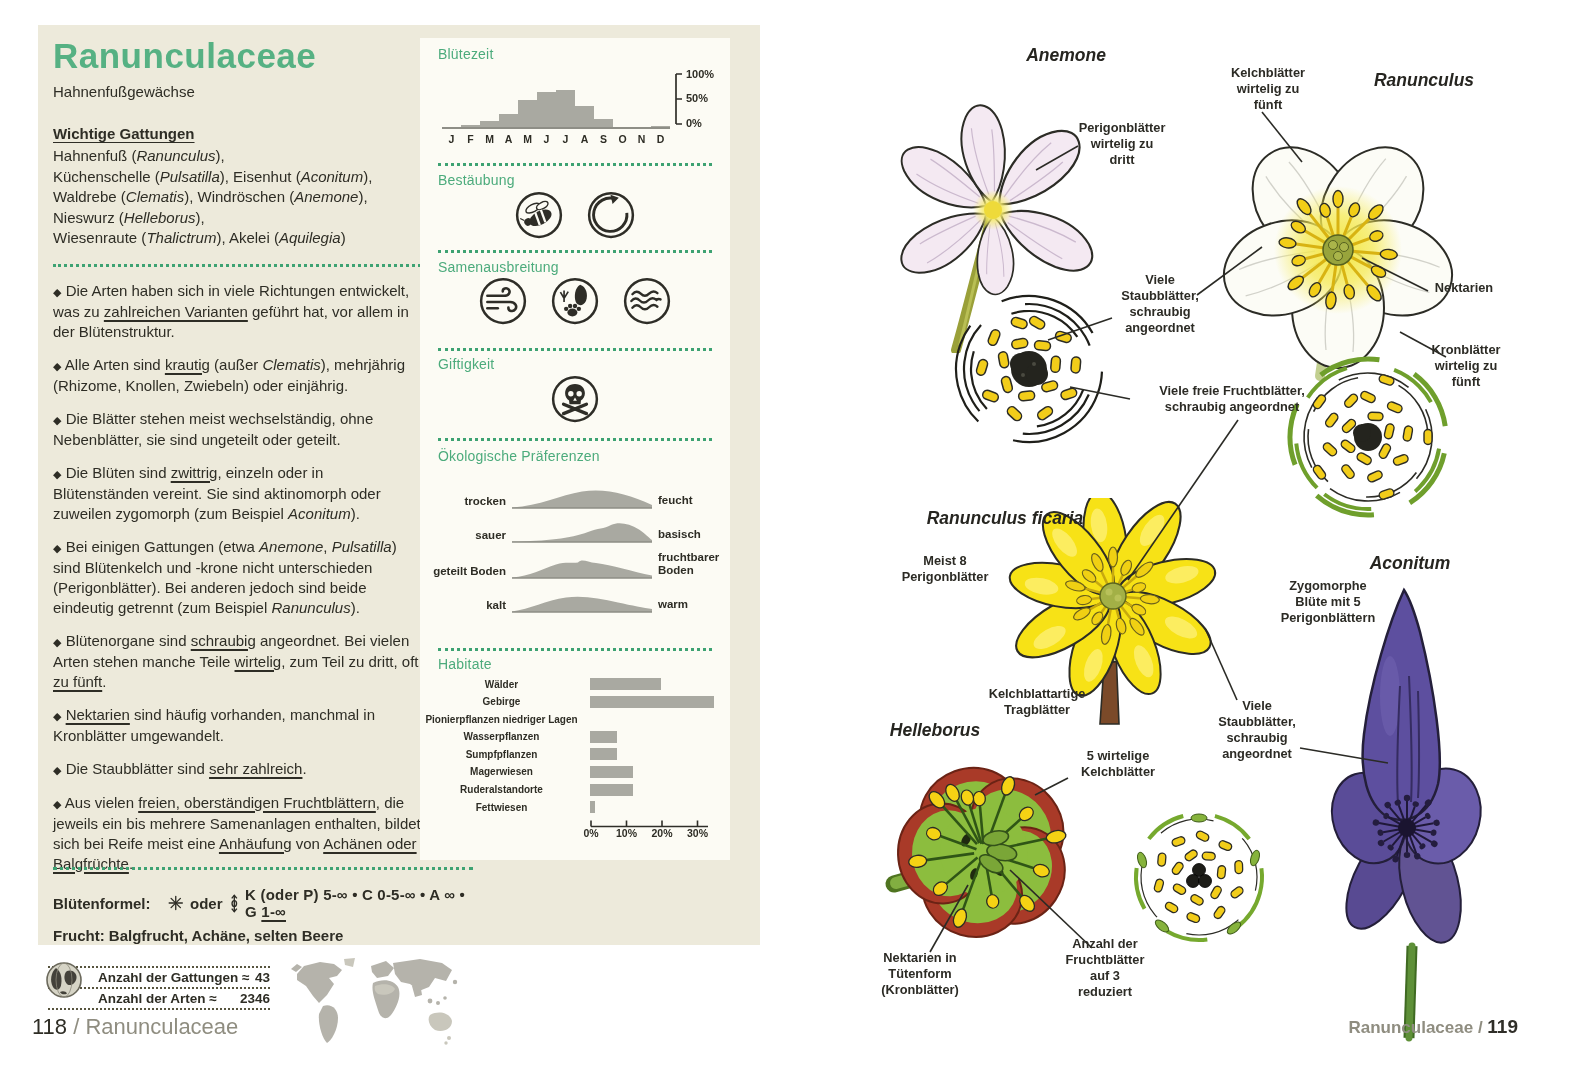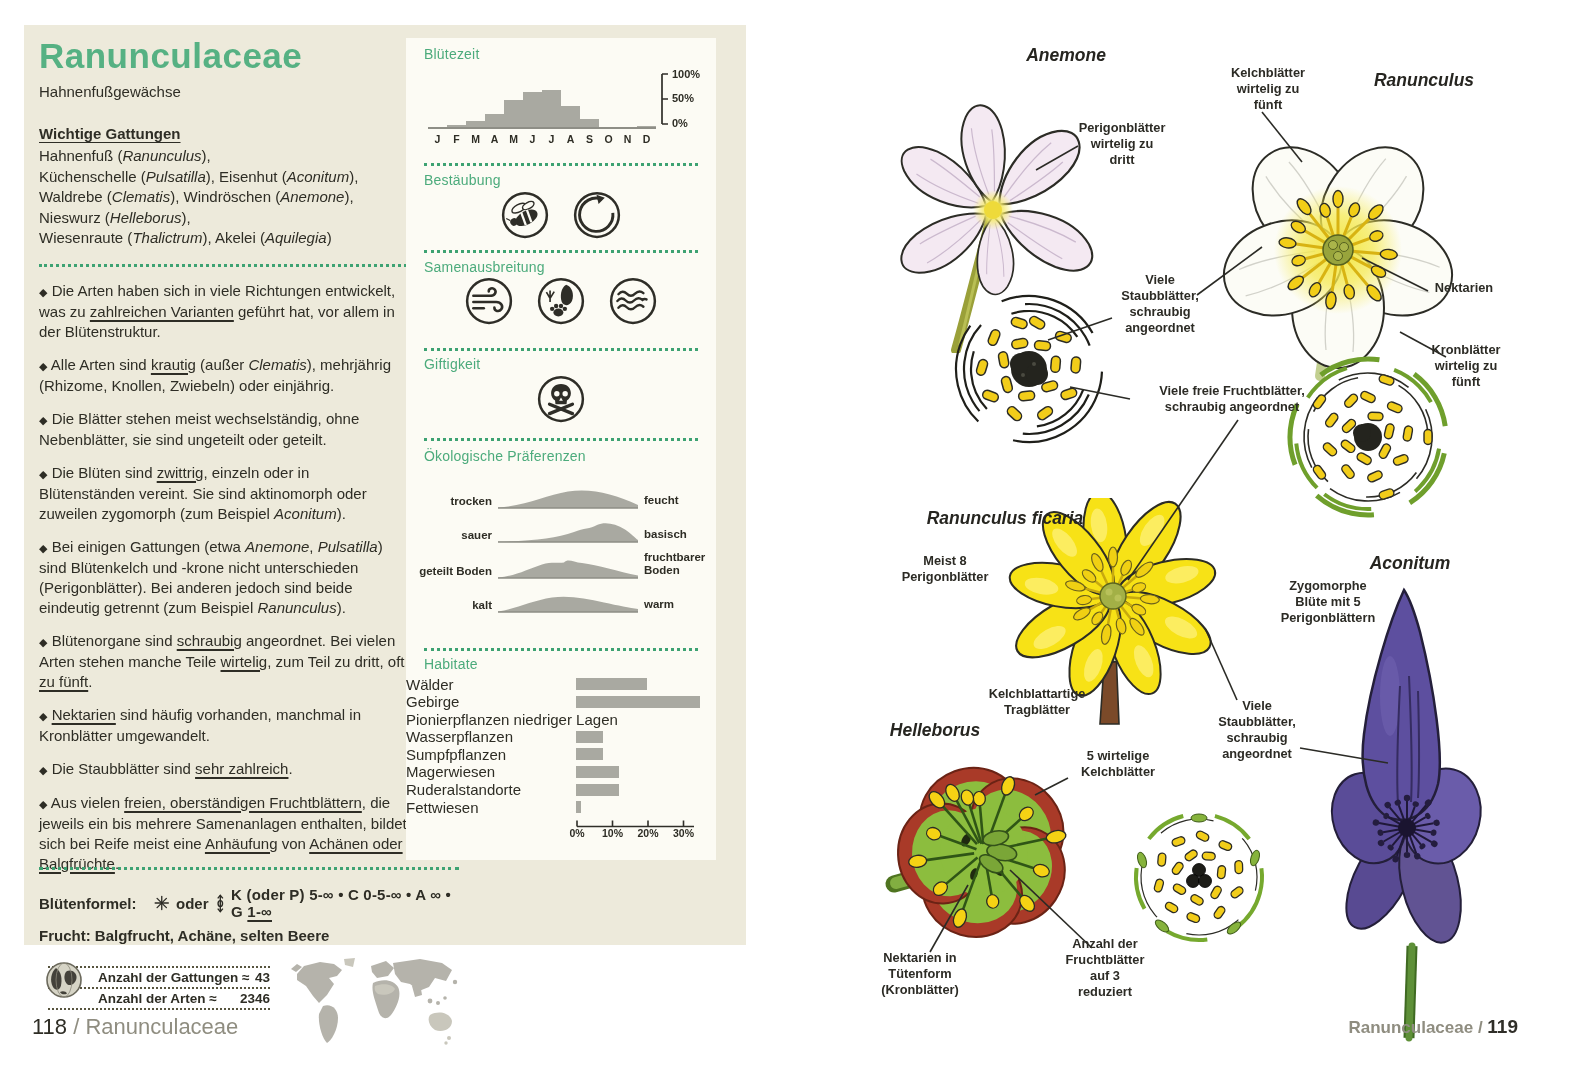--- a/index.html
+++ b/index.html
@@ -1,20 +1,20 @@
 <!DOCTYPE html>
 <html><head>
 <meta charset="utf-8">
 <style>
   html,body{margin:0;padding:0;}
   body{width:1579px;height:1080px;position:relative;background:#ffffff;overflow:hidden;
        font-family:"Liberation Sans",sans-serif;color:#2e2d25;}
   .u{text-decoration:underline;text-decoration-thickness:1.5px;text-underline-offset:2.5px;}
   
-  #beige{position:absolute;left:24px;top:25px;width:722px;height:920px;background:#edeadb;}
+  #beige{position:absolute;left:38px;top:25px;width:722px;height:920px;background:#edeadb;}
   #leftcol{position:absolute;left:15px;top:11px;width:368px;}
   #family-title{font-size:35px;font-weight:bold;color:#56b183;letter-spacing:.5px;margin:0 0 7px 0;}
   #family-subtitle{font-size:15px;margin-bottom:25px;}
   #genera-heading{font-size:15px;font-weight:bold;text-decoration:underline;text-underline-offset:3px;margin-bottom:4px;}
   .gline{font-size:15px;line-height:20.5px;}
   .sep{border-top:3px dotted #3da272;margin:15px 0 14px 0;}
   .bullet{font-size:15px;line-height:20px;margin-bottom:13px;}
   .dia{font-size:11px;}
   #formula-block{position:absolute;left:15px;top:827px;width:420px;}
   #formula-line{display:flex;align-items:center;gap:7px;font-size:15px;font-weight:bold;margin-top:16px;}
@@ -30,21 +30,21 @@
   #bloom-months{position:absolute;left:22px;top:95px;width:228px;display:flex;}
   #bloom-months span{flex:1;text-align:center;font-size:10.5px;font-weight:bold;}
   #bloom-axis{position:absolute;left:252px;top:33px;}
   .ytick{position:absolute;left:14px;font-size:11px;font-weight:bold;}
   .icon-row{position:absolute;left:0;width:310px;display:flex;justify-content:center;gap:22px;}
   .eco-row{position:absolute;left:2px;width:306px;display:grid;grid-template-columns:84px 140px 78px;column-gap:6px;align-items:end;}
   .eco-l{font-size:11.5px;font-weight:bold;text-align:right;padding-bottom:3px;white-space:pre-line;}
   .eco-r{font-size:11.5px;font-weight:bold;text-align:left;padding-bottom:3px;white-space:pre-line;line-height:1.15;}
   #habitat-rows{position:absolute;left:0;top:640px;width:310px;}
   .hrow{height:12px;margin-bottom:5.6px;display:flex;align-items:center;}
-  .hlabel{width:163px;text-align:left;font-size:15px;font-weight:normal;white-space:nowrap;}
+  .hlabel{width:163px;text-align:center;font-size:10px;font-weight:bold;white-space:nowrap;}
   .htrack{margin-left:7px;height:12px;}
   .hbar{height:12px;background:#a9a9a1;}
   #habitat-axis{position:absolute;left:170px;top:781px;}
   #habitat-ticklabels{position:absolute;left:170px;top:789px;width:140px;height:14px;}
   #habitat-ticklabels span{position:absolute;width:36px;text-align:center;font-size:10.5px;font-weight:bold;}
   
   #stats{position:absolute;left:48px;top:966px;width:222px;border-top:2px dotted #57543e;}
   .srow{display:flex;align-items:center;height:19px;border-bottom:2px dotted #57543e;font-size:13.5px;font-weight:bold;}
   .srow .sl{padding-left:50px;flex:1;}
   .srow .sv{text-align:right;}

